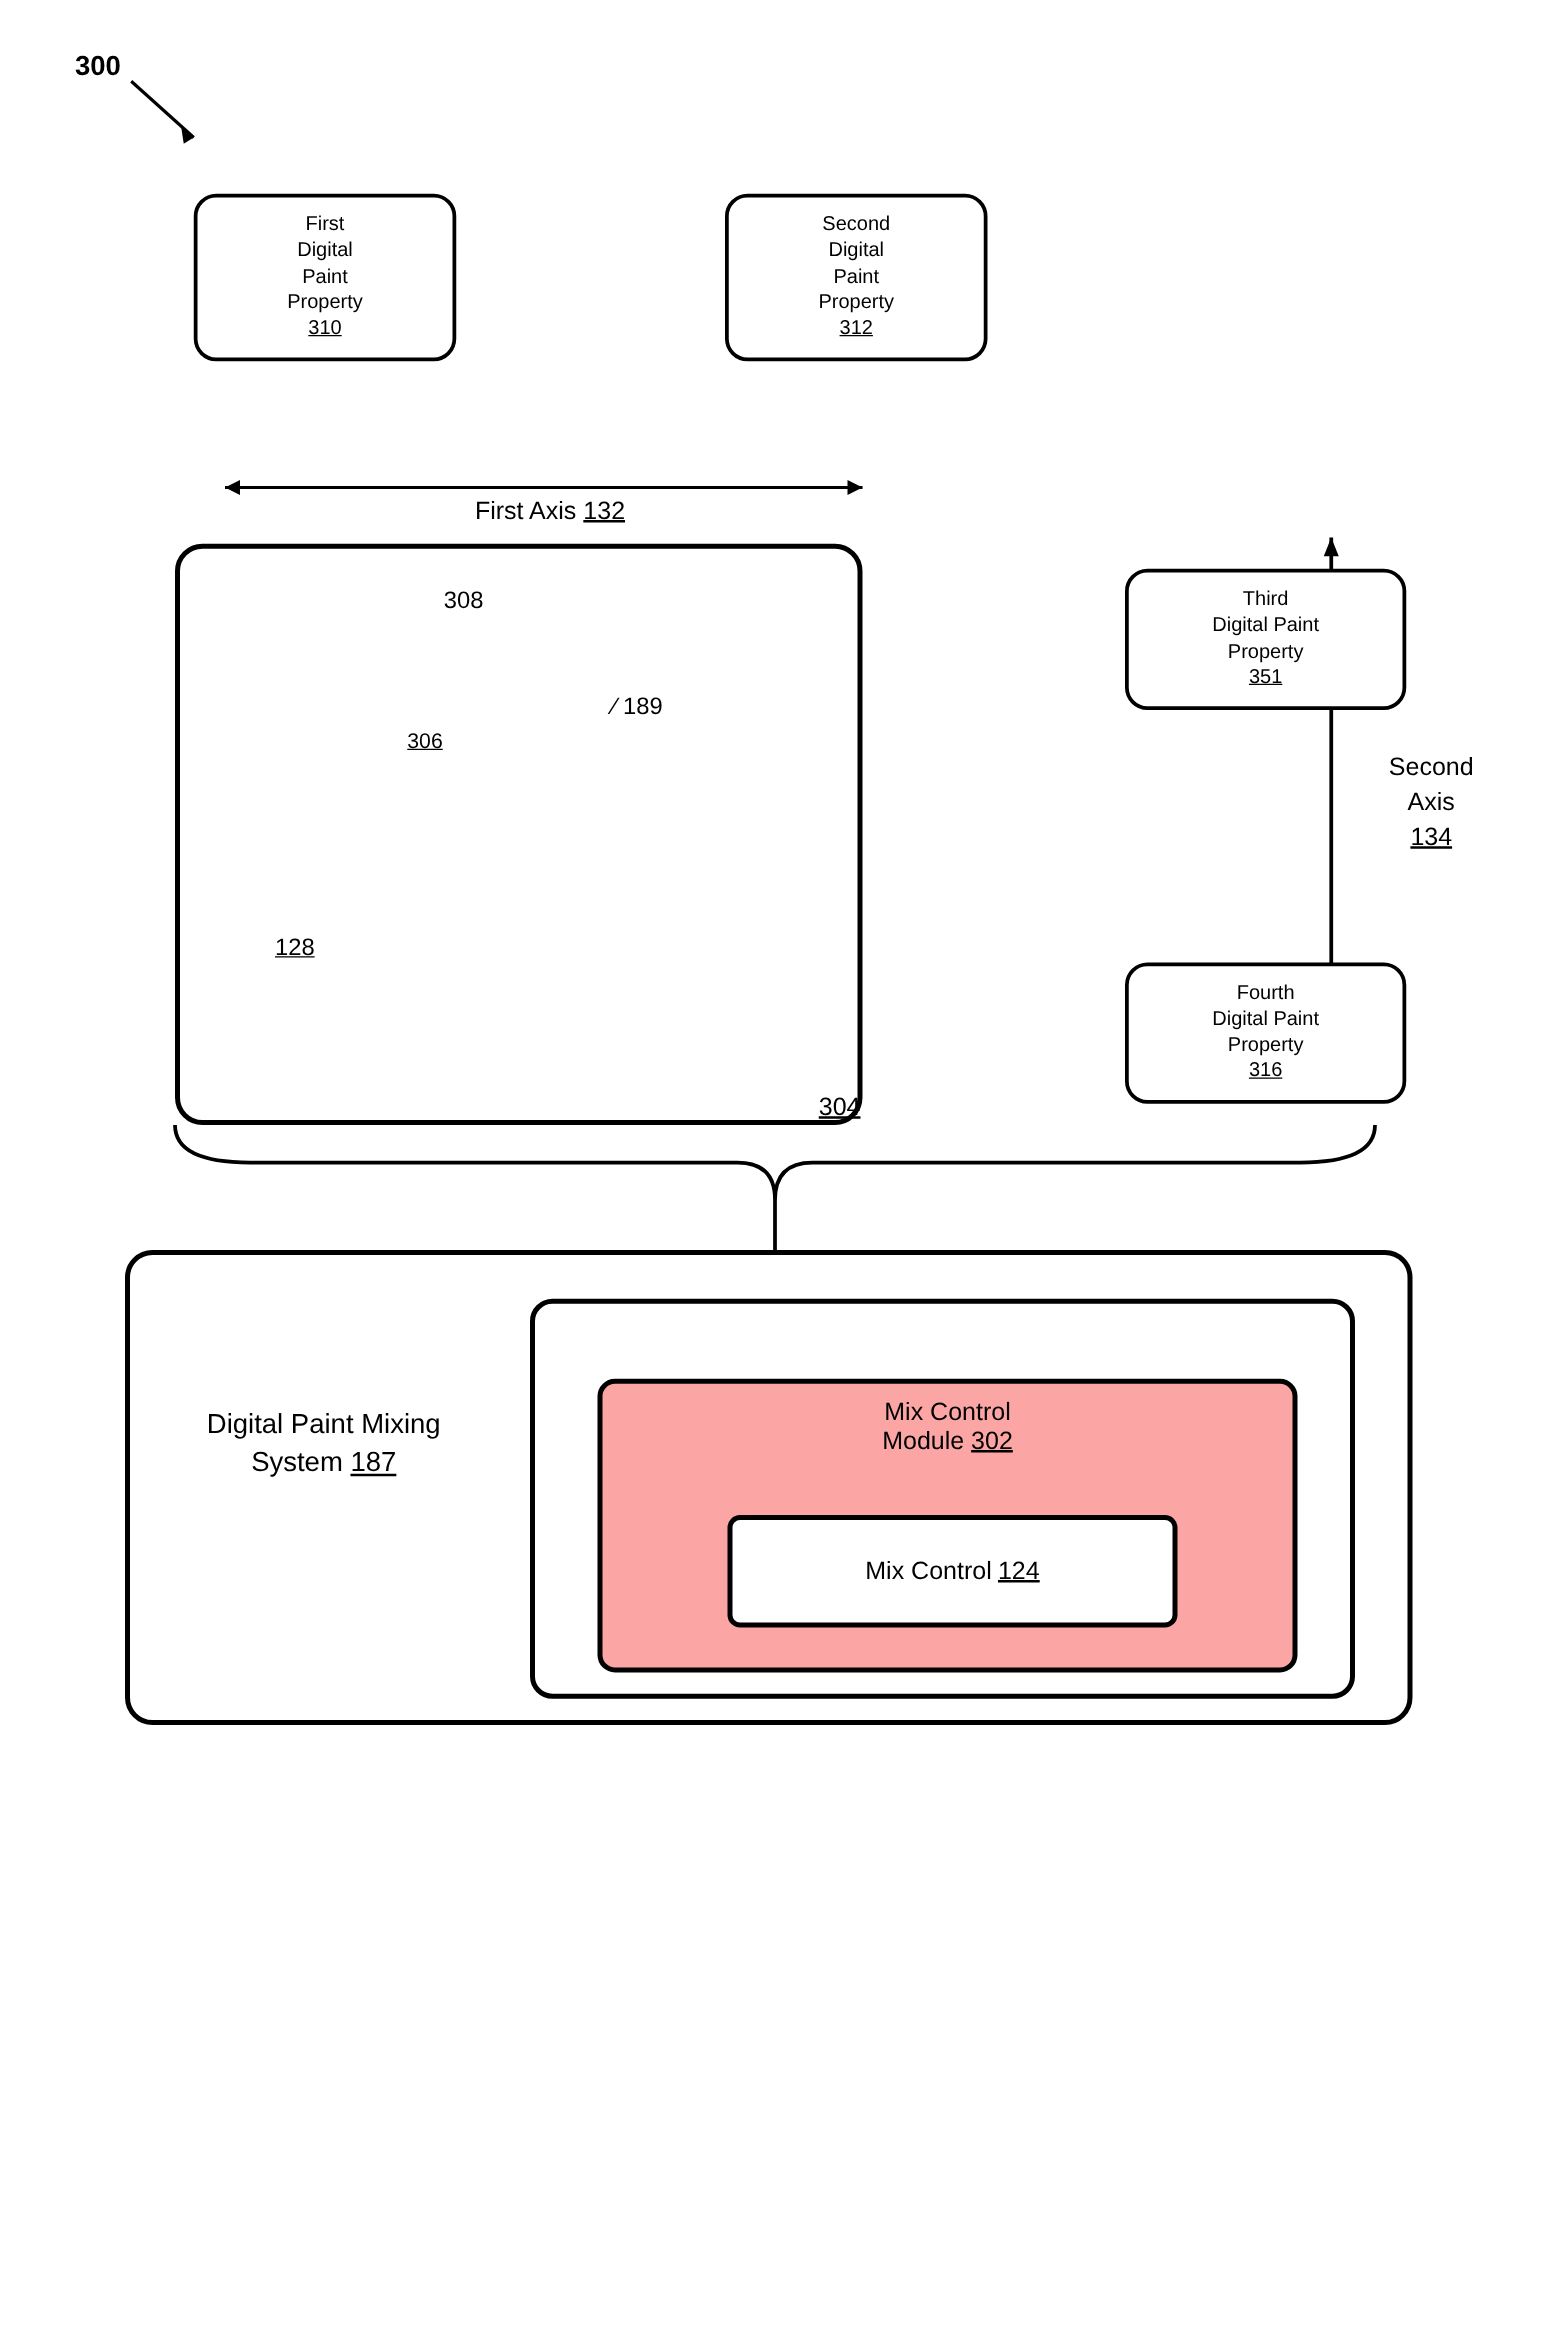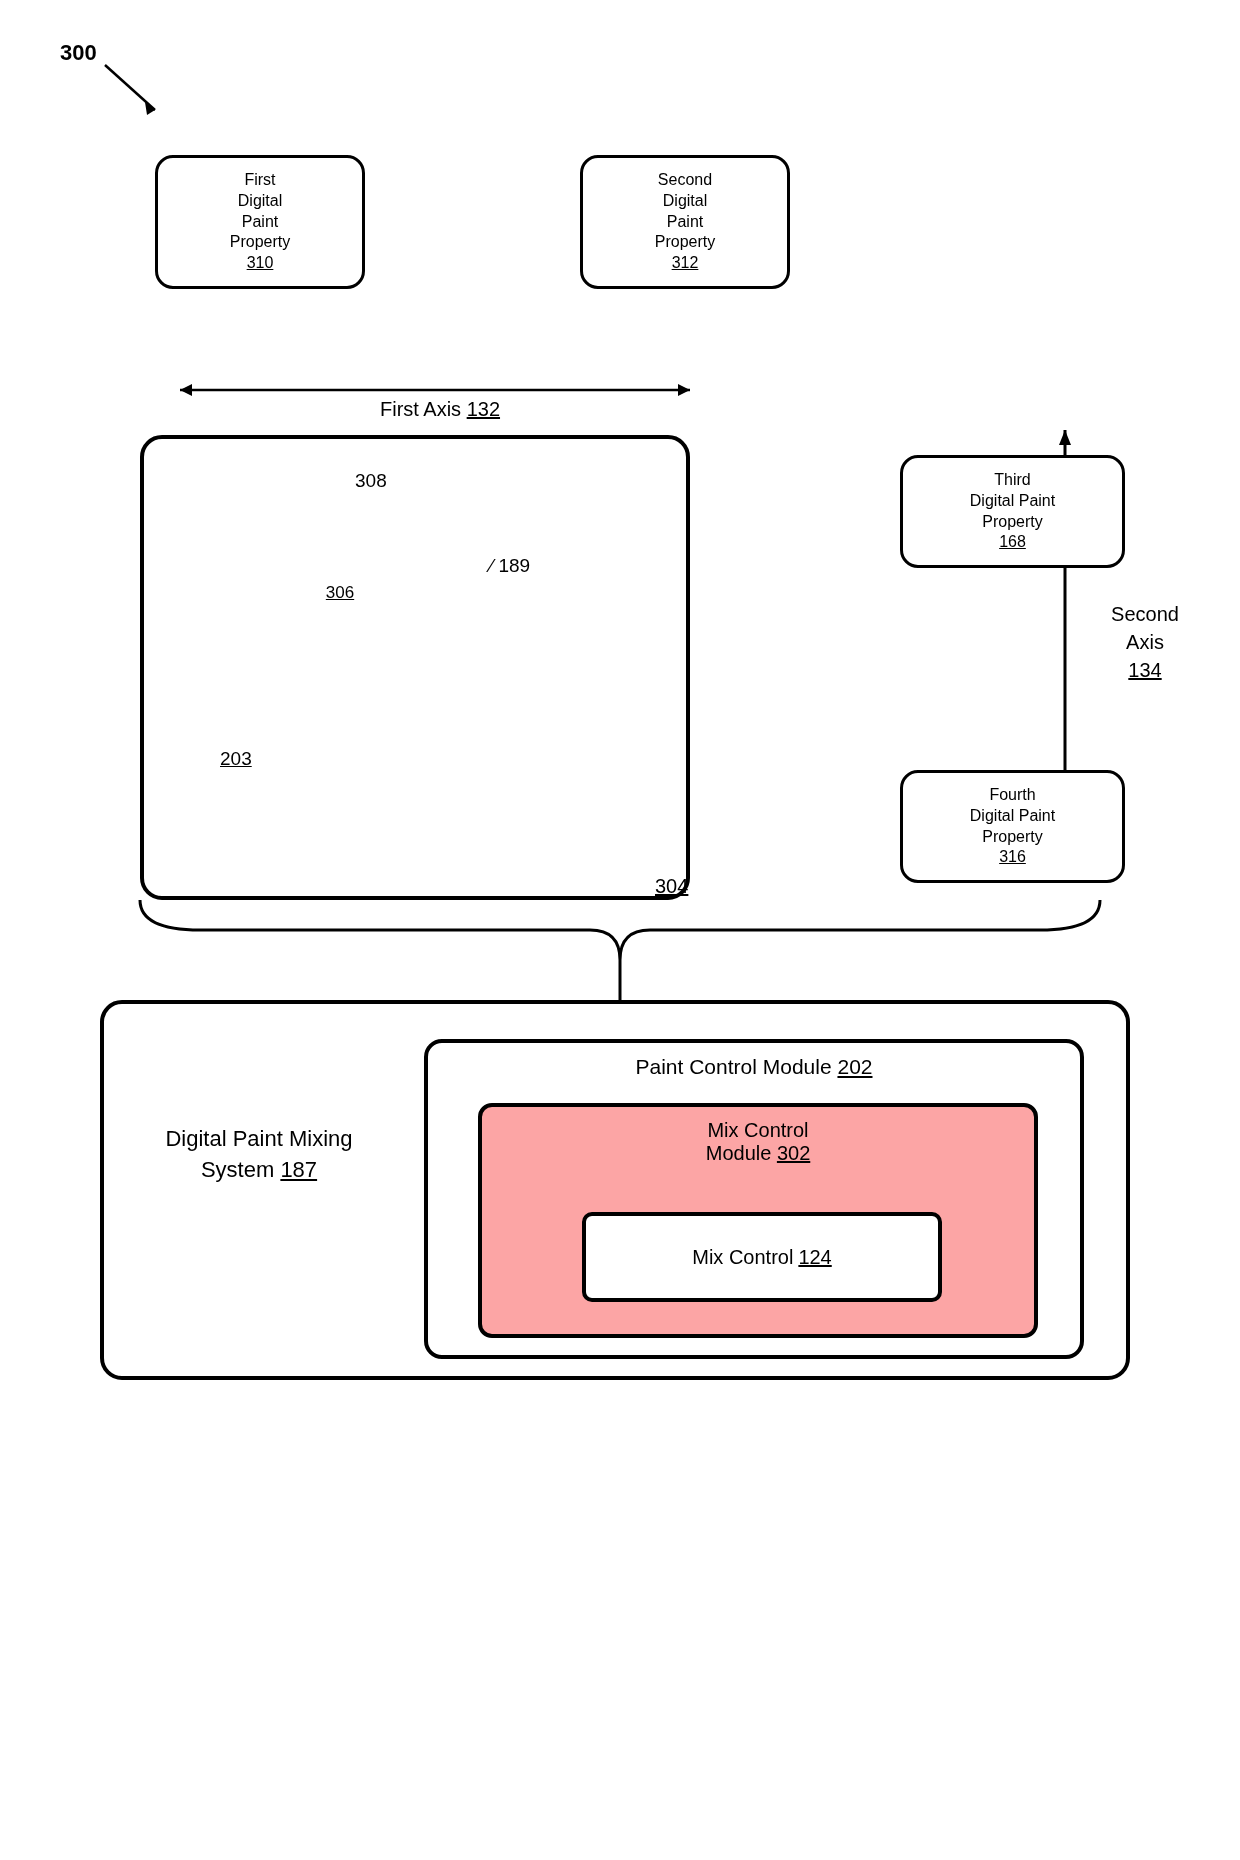--- a/index.html
+++ b/index.html
@@ -189,49 +189,46 @@
 
   <div style="position:absolute; left:355px; top:470px; font-size:19px;">
     308
   </div>
 
   <div style="position:absolute; left:490px; top:555px; font-size:19px;">
     ∕ 189
   </div>
 
   <div style="position:absolute; left:220px; top:748px; font-size:19px; text-decoration:underline;">
-    203
+    128
   </div>
 
   <div class="property-box" style="left:900px; top:455px; width:225px;">
     <div>Third<br>Digital Paint<br>Property</div>
-    <div class="ref">168</div>
+    <div class="ref">351</div>
   </div>
 
   <div class="axis-label" style="left:1080px; top:600px; width:130px;">
     <div>Second<br>Axis</div>
     <div class="ref">134</div>
   </div>
 
   <div class="property-box" style="left:900px; top:770px; width:225px;">
     <div>Fourth<br>Digital Paint<br>Property</div>
     <div class="ref">316</div>
   </div>
 
   <div class="lower-section" style="left:100px; top:1000px; width:1030px; height:380px;">
 
     <div style="position:absolute; left:35px; top:120px; font-size:22px; line-height:1.4; text-align:center; width:240px;">
       Digital Paint Mixing<br>System <span style="text-decoration:underline;">187</span>
     </div>
 
     <div class="inner-box" style="left:320px; top:35px; width:660px; height:320px;">
 
-      <div style="position:absolute; top:12px; left:0; right:0; font-size:21px; text-align:center;">
-        Paint Control Module <span style="text-decoration:underline;">202</span>
-      </div>
 
       <div class="inner-box2" style="left:50px; top:60px; width:560px; height:235px;">
 
         <div style="position:absolute; top:12px; left:0; right:0; font-size:20px; text-align:center;">
           Mix Control<br>Module <span style="text-decoration:underline;">302</span>
         </div>
 
         <div class="inner-box3" style="position:absolute; left:100px; top:105px; width:360px; height:90px; display:flex; align-items:center; justify-content:center; font-size:20px;">
           Mix Control <span style="text-decoration:underline; margin-left:5px;">124</span>
         </div>

